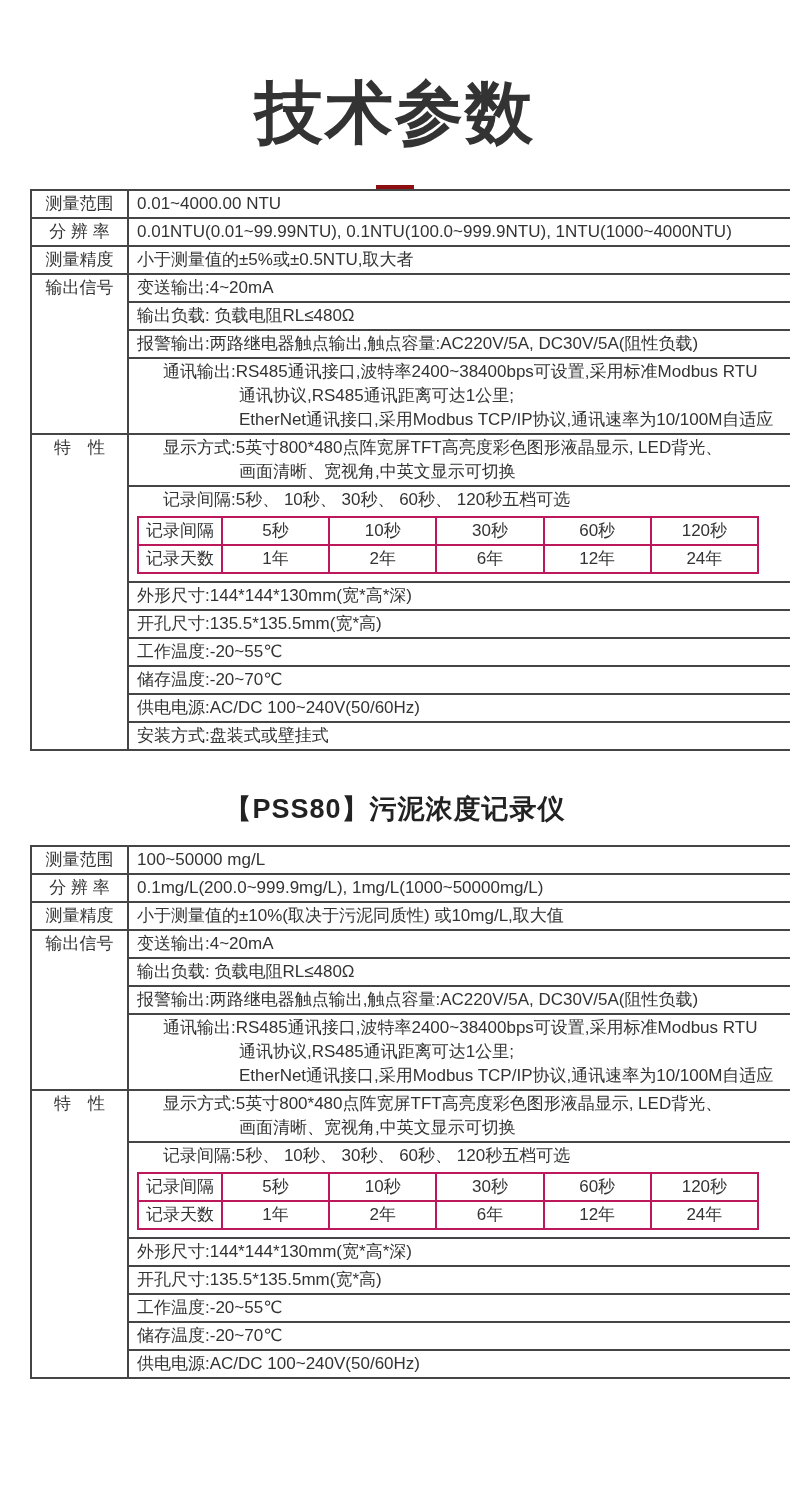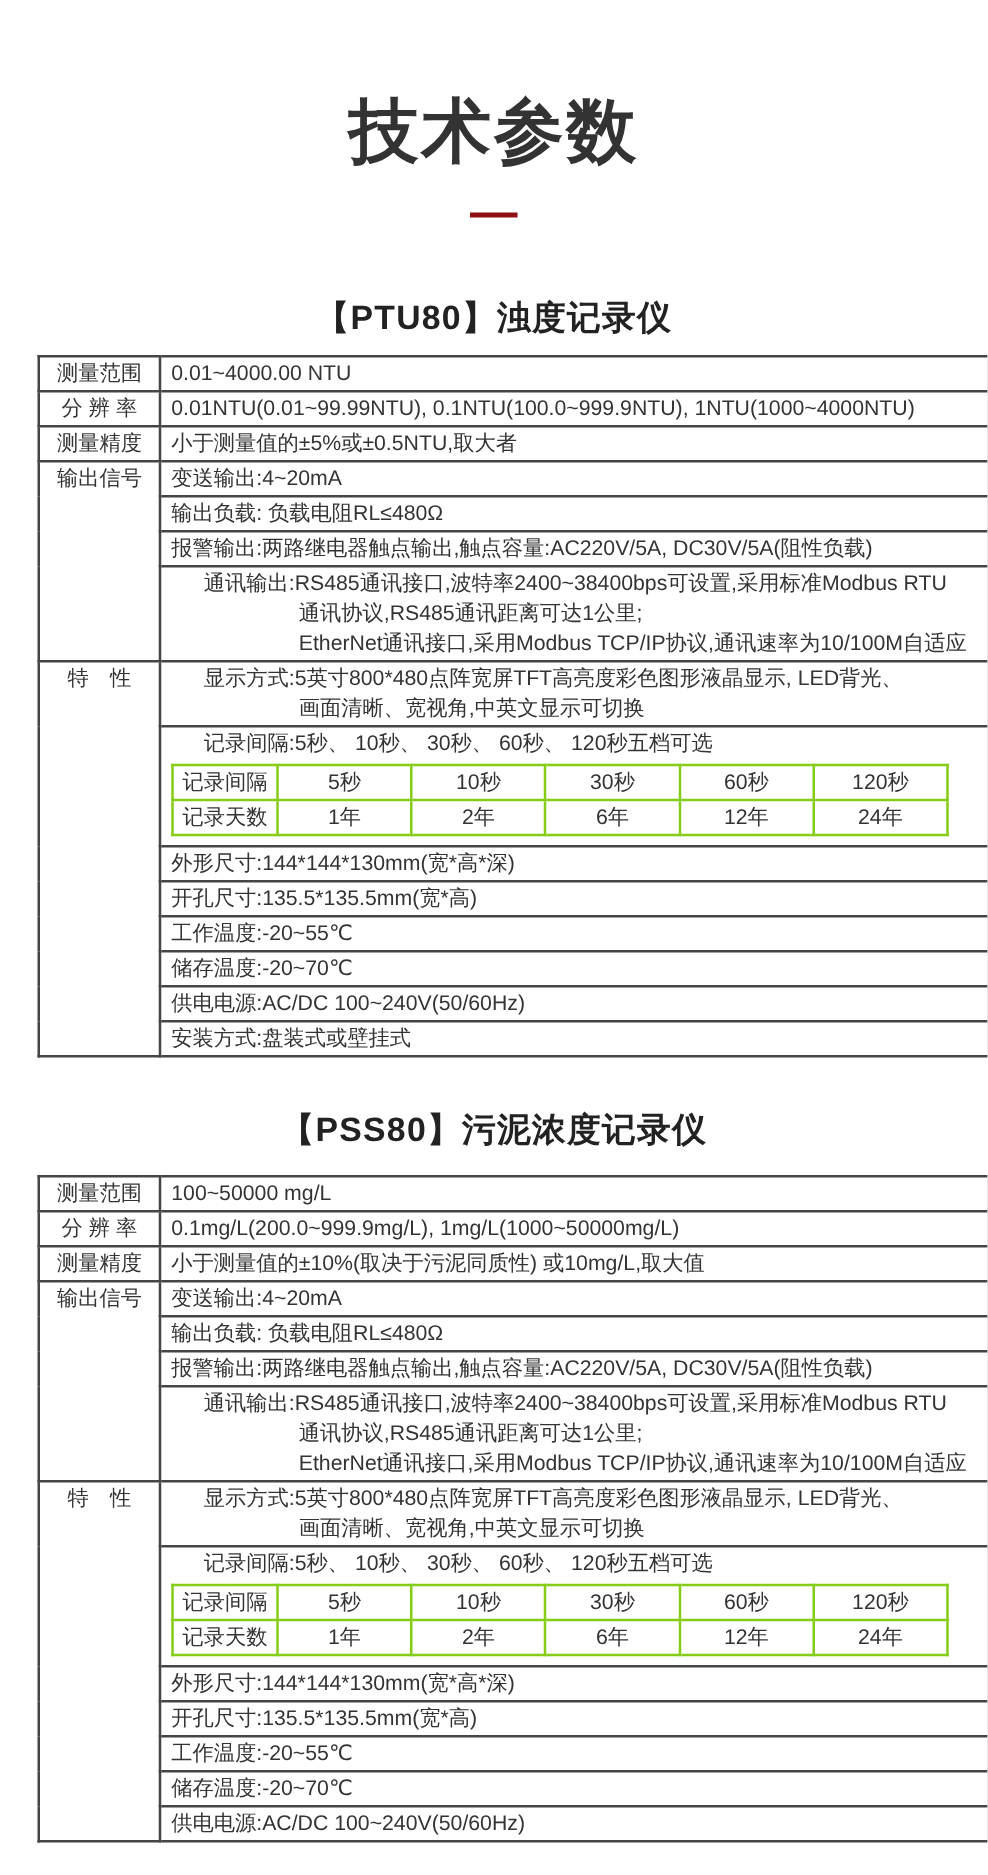--- a/index.html
+++ b/index.html
@@ -12,21 +12,21 @@
   .page {
     width: 790px;
     height: 1500px;
     background: #ffffff;
     overflow: hidden;
   }
   .main-title {
     margin: 0;
     padding-top: 70px;
     text-align: center;
-    font-size: 56px;
+    font-size: 68px;
     line-height: 1.25;
     font-weight: 900;
     letter-spacing: 2px;
     color: #333333;
   }
   .red-divider {
     width: 38px;
     height: 4px;
     background: #8e0f11;
     margin: 30px auto 0 auto;
@@ -63,39 +63,38 @@
   .spec td.val { white-space: nowrap; }
   .spec td.val .line { white-space: nowrap; margin-left: 26px; }
   .indent { padding-left: 76px; }
   table.inner {
     border-collapse: collapse;
     table-layout: fixed;
     width: 622px;
     margin: 4px 0 6px 0;
   }
   .inner td {
-    border: 2px solid #84cc16;
+    border: 2px solid #be185d;
     text-align: center;
     font-size: 17px;
     line-height: 24px;
     padding: 1px 2px;
     white-space: nowrap;
   }
   .c-label { width: 97px; }
   .ic-first { width: 84px; }
 </style>
 </head>
 <body>
 
 <div class="page">
 
   <h1 class="main-title">技术参数</h1>
   <div class="red-divider"></div>
 
-  <h2 class="section-title">【PTU80】浊度记录仪</h2>
 
   <table class="spec">
     <colgroup>
         <col class="c-label">
         <col>
       </colgroup>
     <tbody>
       <tr>
         <td class="lbl">测量范围</td>
         <td class="val">0.01~4000.00 NTU</td>

